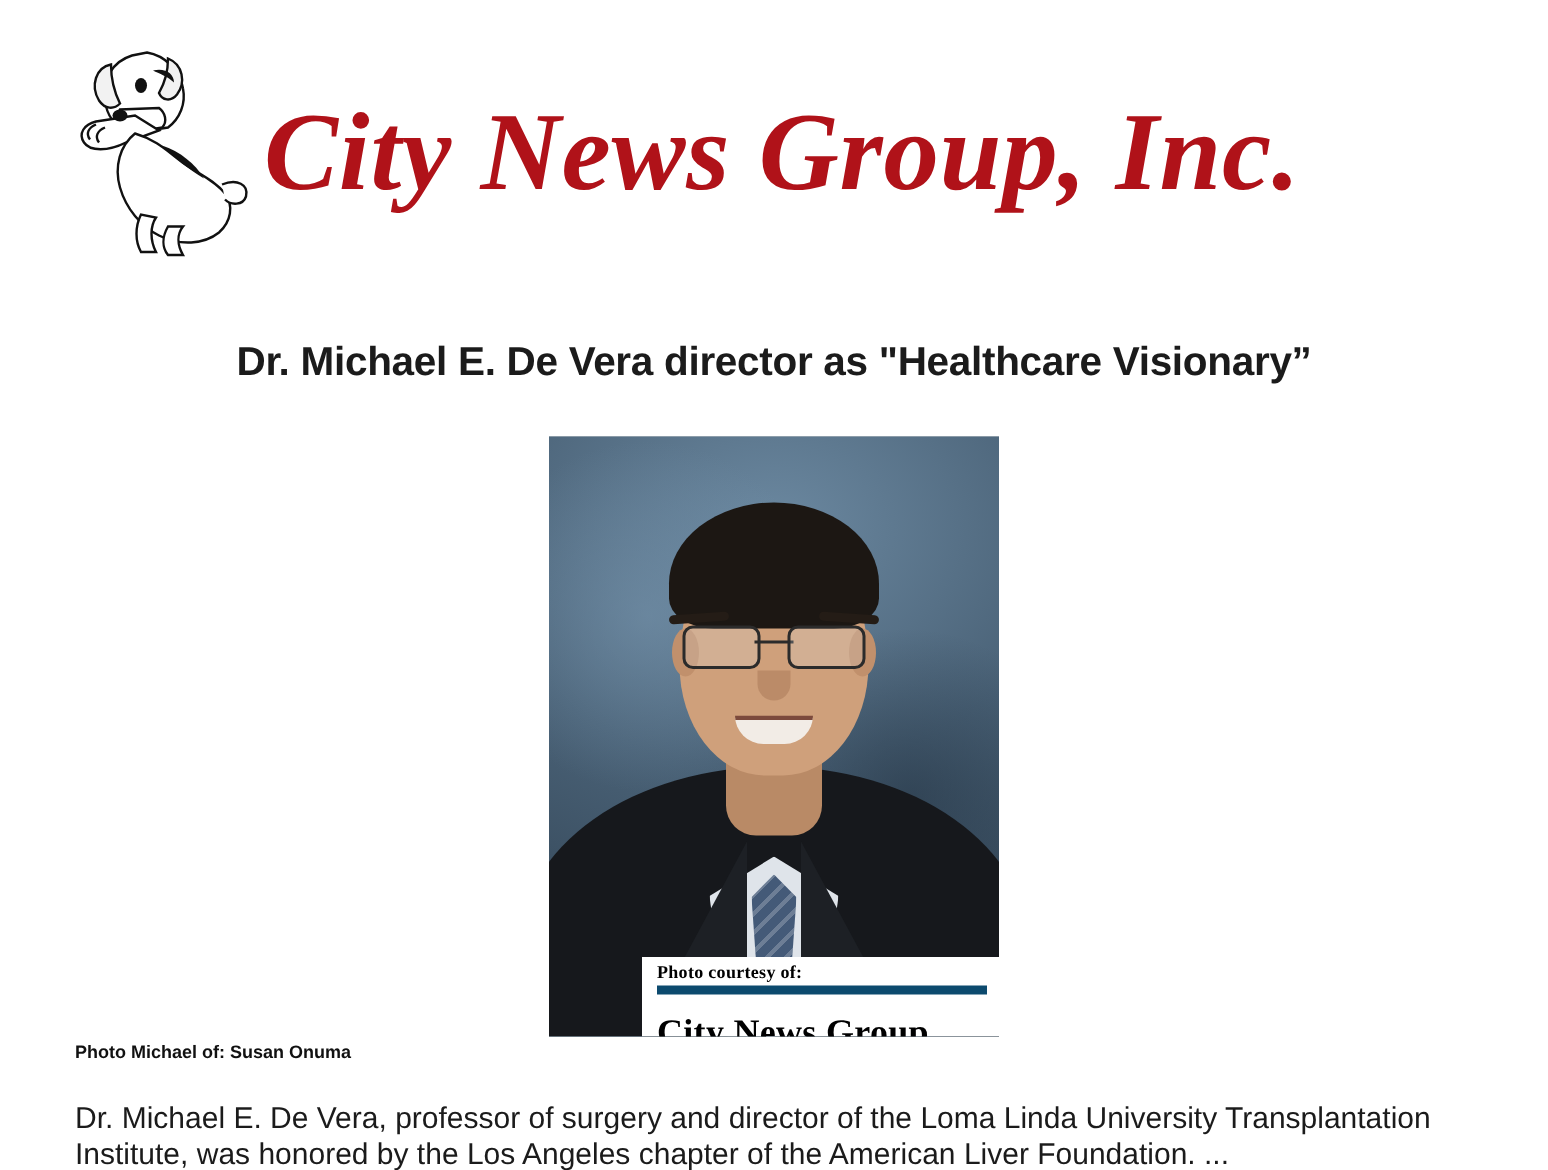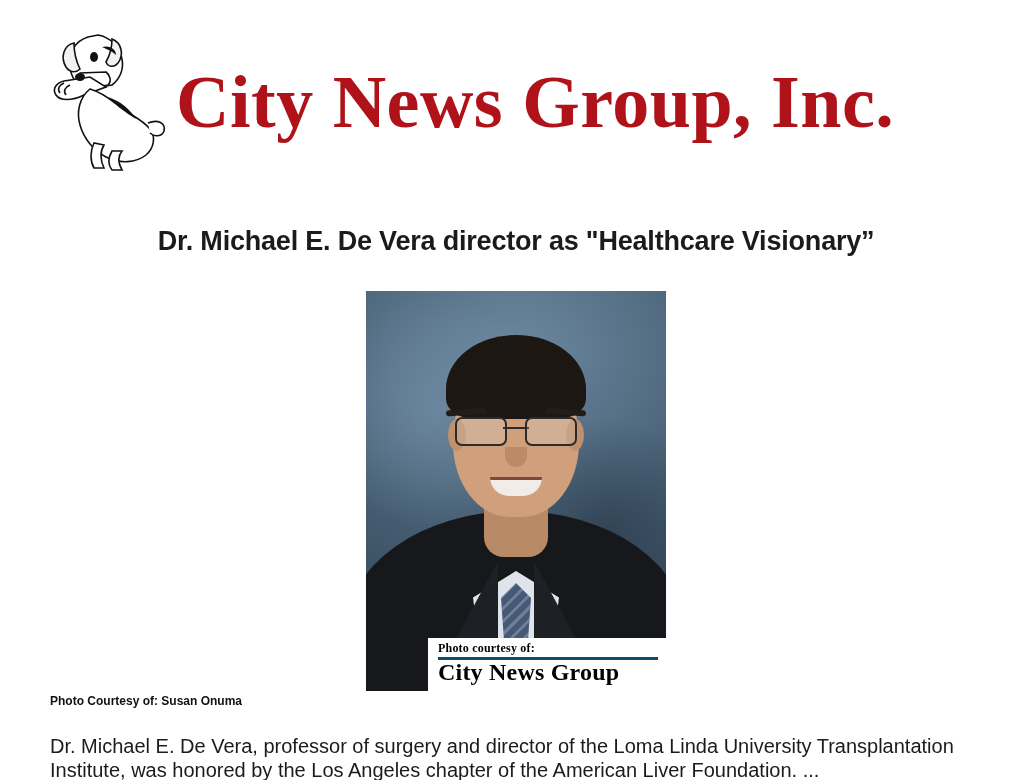--- a/index.html
+++ b/index.html
@@ -40,20 +40,21 @@
     flex: 1 1 auto;
     font-family: "Liberation Serif", serif;
     font-weight: bold;
     font-size: 74px;
     line-height: 1;
     color: #b01219;
     letter-spacing: 0.5px;
     white-space: nowrap;
     padding-left: 6px;
     margin-top: 4px;
+    font-style: italic;
   }
 
   
   .headline {
     position: absolute;
     left: 50px;
     top: 208px;
     width: 932px;
     text-align: center;
     font-size: 27px;
@@ -240,23 +241,23 @@
     background: #ffffff;
     color: #000000;
     padding: 3px 8px 0 10px;
     box-sizing: border-box;
     font-family: "Liberation Serif", serif;
   }
   .photo-credit-small {
     font-size: 12px;
     font-weight: bold;
     letter-spacing: 0.2px;
-    border-bottom: 3px solid #0c4a6e;
+    border-bottom: 6px solid #0c4a6e;
     padding-bottom: 1px;
-    margin-bottom: 0;
+    margin-bottom: 14px;
   }
   .photo-credit-big {
     font-size: 24px;
     font-weight: bold;
     line-height: 1.05;
     letter-spacing: 0.2px;
   }
 
   
   .caption {
@@ -342,16 +343,16 @@
     </div>
     <div class="nose"></div>
     <div class="mouth"></div>
 
     <div class="photo-credit-box">
       <div class="photo-credit-small">Photo courtesy of:</div>
       <div class="photo-credit-big">City News Group</div>
     </div>
   </div>
 
-  <div class="caption">Photo Courtesy of: Susan Onuma</div>
+  <div class="caption">Photo Michael of: Susan Onuma</div>
   <p class="body-text">Dr. Michael E. De Vera, professor of surgery and director of the Loma Linda University Transplantation Institute, was honored by the Los Angeles chapter of the American Liver Foundation. ...</p>
 
 </div>
 
 </body></html>

